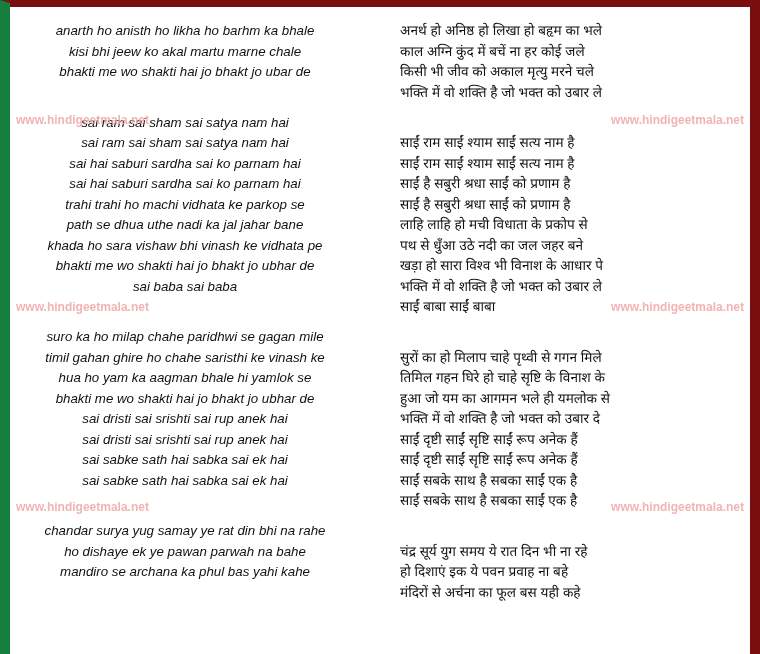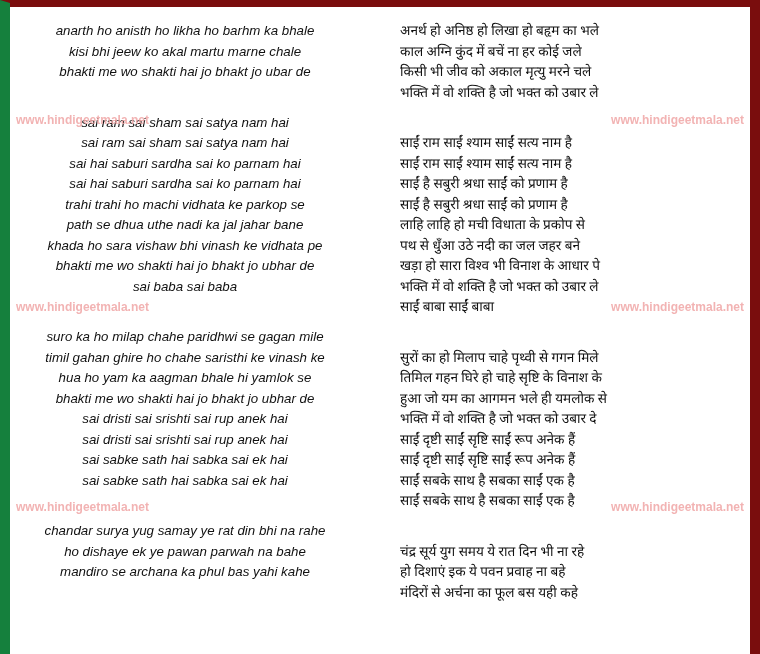--- a/index.html
+++ b/index.html
@@ -67,21 +67,21 @@
   .col-left .line.center {
     text-align: center;
     padding-right: 44px;
   }
   .hline {
     font-style: normal;
     font-size: 13.6px;
     line-height: 20.5px;
     color: #111111;
     white-space: nowrap;
-    font-family: Liberation Serif, serif;
+    font-family: Liberation Sans, sans-serif;
   }
   .spacer-m { height: 12px; }
   .watermark {
     position: absolute;
     left: 0;
     width: 740px;
     text-align: left;
     font-size: 12px;
     font-weight: bold;
     color: #f0a6a6;

